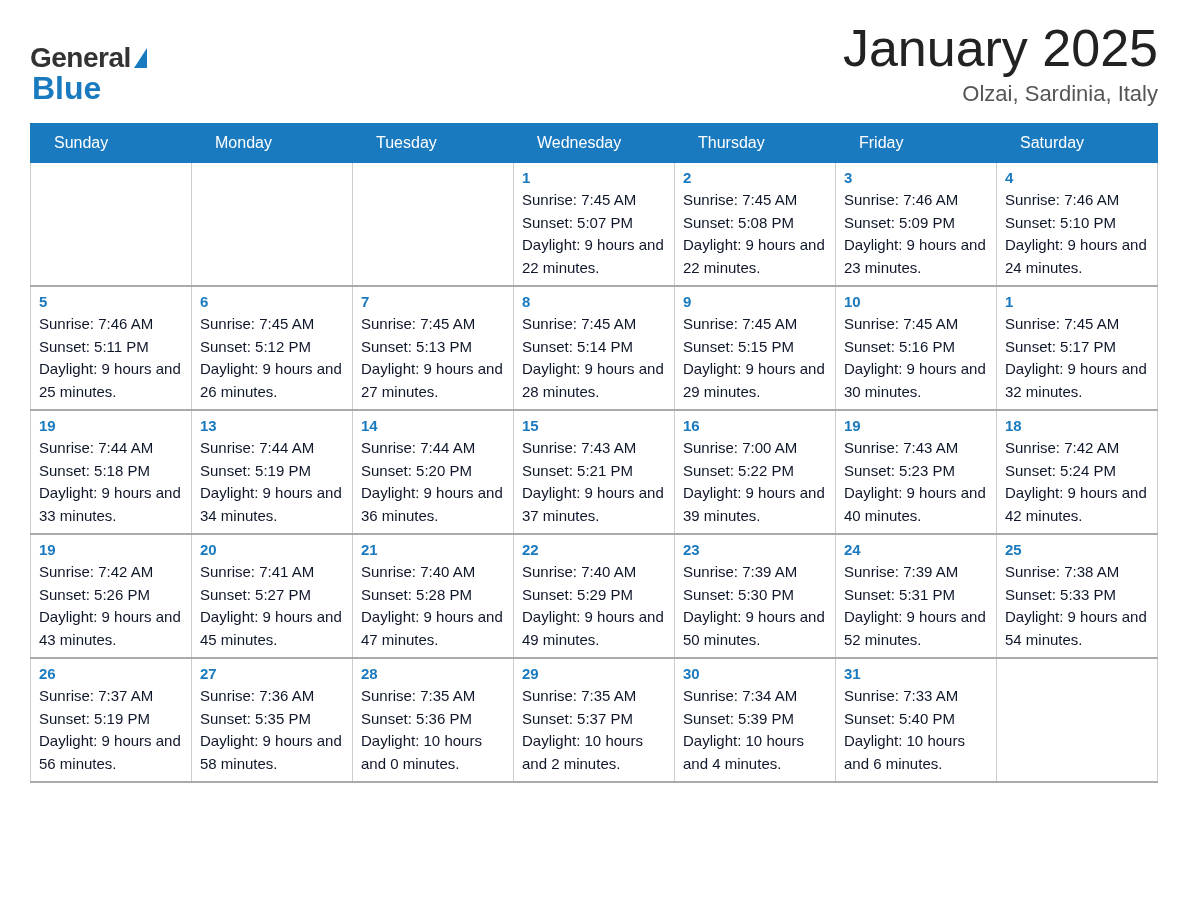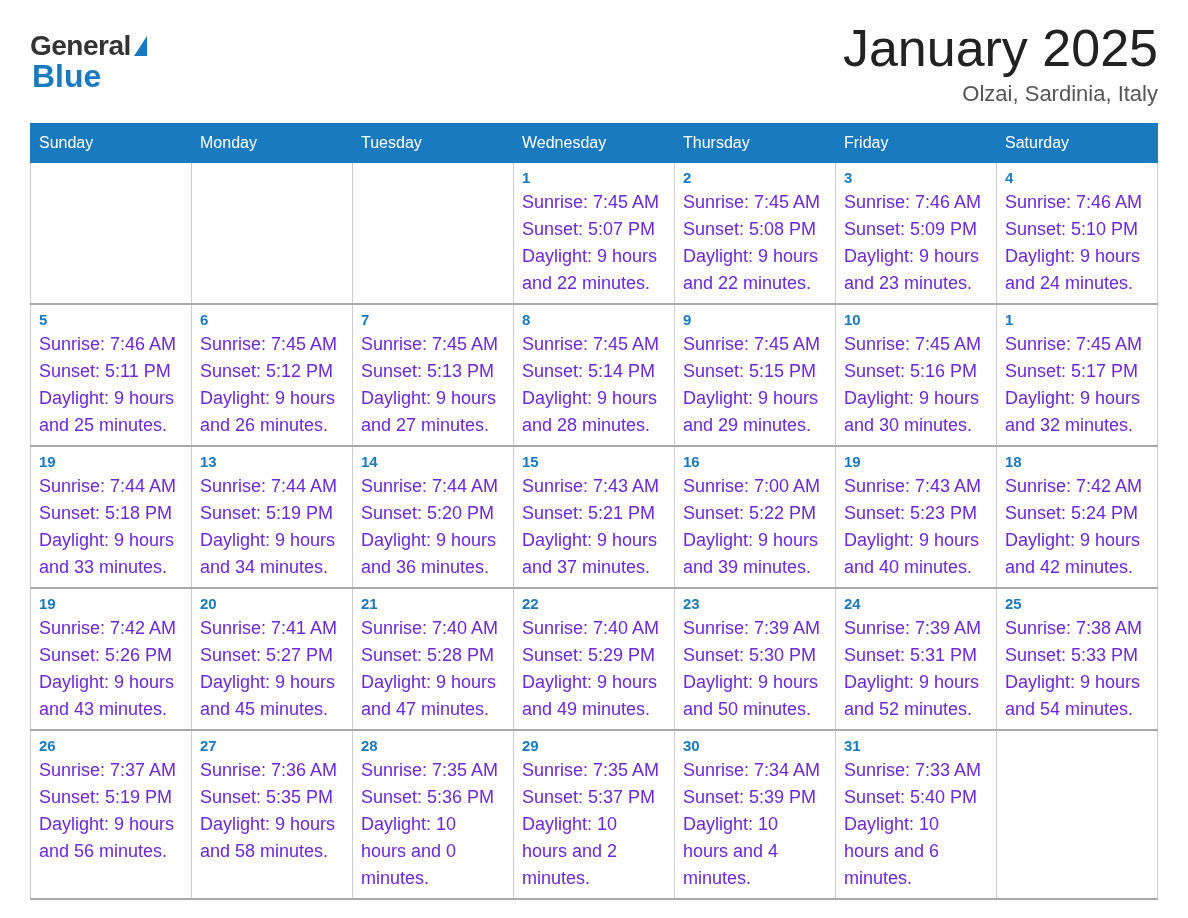--- a/index.html
+++ b/index.html
@@ -7,21 +7,21 @@
       font-family: Arial, sans-serif;
       background: #fff;
       color: #333;
       width: 1188px;
       min-height: 918px;
       padding: 20px 30px;
     }
     .header {
       display: flex;
       justify-content: space-between;
-      align-items: center;
+      align-items: flex-end;
       margin-bottom: 16px;
     }
     .logo {
       display: flex;
       flex-direction: column;
       align-items: flex-start;
     }
     .title-block {
       text-align: right;
     }
@@ -37,21 +37,21 @@
       font-weight: 400;
       margin-top: 4px;
     }
     .calendar {
       width: 100%;
       border-collapse: collapse;
     }
     .calendar thead tr th {
       background: #1a7abf;
       color: #fff;
-      padding: 10px 8px;
+      padding: 10px 23px;
       font-size: 16px;
       font-weight: normal;
       text-align: left;
       border: 1px solid #1a7abf;
     }
     .calendar tbody tr td {
       border: 1px solid #ccc;
       vertical-align: top;
       padding: 6px 8px;
       width: 14.28%;
@@ -61,22 +61,22 @@
     .calendar tbody tr {
       border-bottom: 2px solid #aaa;
     }
     .day-number {
       font-size: 15px;
       font-weight: bold;
       color: #1a7abf;
       margin-bottom: 3px;
     }
     .day-info {
-      font-size: 18px;
-      color: #6d28d9;
+      font-size: 15px;
+      color: #0f172a;
       line-height: 1.5;
     }
     .empty-cell {
       background: #fff;
     }
     .logo-wrapper {
       display: flex;
       flex-direction: row;
       align-items: center;
     }

